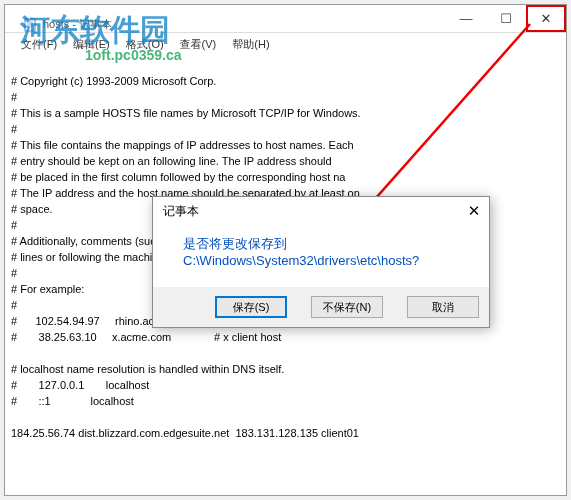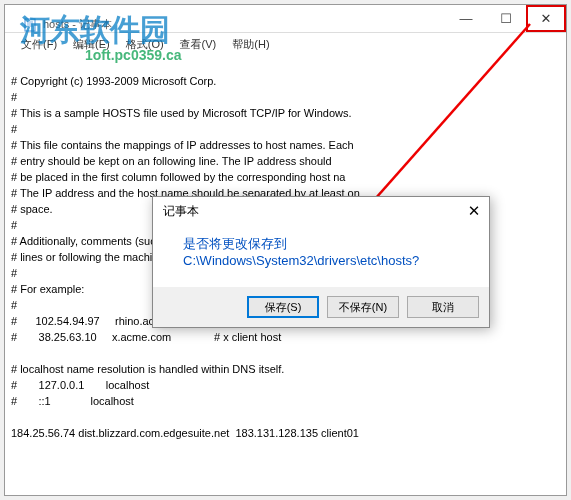--- a/index.html
+++ b/index.html
@@ -13,21 +13,21 @@
 .winbtn.close{border:2px solid #d00;color:#333}
 .menubar{height:22px;display:flex;align-items:center;padding-left:8px;background:#fff}
 .menuitem{font-size:11px;color:#333;padding:0 8px}
 .content{padding:4px 6px;font-family:"Courier New",monospace;font-size:11px;line-height:15px;color:#000;white-space:pre;position:relative;height:calc(100% - 50px);overflow:hidden}
 .watermark{position:absolute;top:10px;left:20px;font-family:"Microsoft YaHei";font-size:30px;font-weight:bold;color:#0a7fc6;opacity:0.75;z-index:3;pointer-events:none}
 .watermark .sub{display:block;font-size:14px;color:#0aa050;margin-left:65px;margin-top:-4px}
 .dialog{position:absolute;top:196px;left:152px;width:338px;height:132px;background:#fff;border:1px solid #888;box-shadow:2px 2px 12px rgba(0,0,0,0.3);z-index:10}
 .dlg-title{height:28px;display:flex;align-items:center;padding-left:10px;font-size:12px;justify-content:space-between}
 .dlg-close{width:30px;height:100%;display:flex;align-items:center;justify-content:center;font-size:15px}
 .dlg-body{padding:10px 30px;font-size:13px;color:#0050c0}
-.dlg-btns{position:absolute;bottom:0;left:0;right:0;height:40px;background:#f0f0f0;display:flex;align-items:center;justify-content:flex-end;padding-right:10px;gap:8px}
+.dlg-btns{position:absolute;bottom:0;left:0;right:0;height:40px;background:#f0f0f0;display:flex;align-items:center;justify-content:flex-end;padding-right:10px;gap:24px}
 .btn{min-width:72px;height:22px;background:#e8e8e8;border:1px solid #aaa;font-size:11px;display:flex;align-items:center;justify-content:center}
 .btn.primary{border:2px solid #0078d7}
 .arrow{position:absolute;top:22px;left:255px;width:280px;height:300px;z-index:5;pointer-events:none}
 </style>
 </head>
 <body>
 
 <div class="window">
   <div class="titlebar">
     <span class="icon">
@@ -48,21 +48,21 @@
   <div class="menubar">
     <span class="menuitem">文件(F)</span>
     <span class="menuitem">编辑(E)</span>
     <span class="menuitem">格式(O)</span>
     <span class="menuitem">查看(V)</span>
     <span class="menuitem">帮助(H)</span>
   </div>
   <div class="content">
 <span># Copyright (c) 1993-2009 Microsoft Corp.</span>
 <span>#</span>
-<span># This is a sample HOSTS file used by Microsoft TCP/IP for Windows.</span>
+<span># This is a sample HOSTS file names by Microsoft TCP/IP for Windows.</span>
 <span>#</span>
 <span># This file contains the mappings of IP addresses to host names. Each</span>
 <span># entry should be kept on an following line. The IP address should</span>
 <span># be placed in the first column followed by the corresponding host na</span>
 <span># The IP address and the host name should be separated by at least on</span>
 <span># space.</span>
 <span>#</span>
 <span># Additionally, comments (such as these) may be inserted on individua</span>
 <span># lines or following the machine name denoted by a '#' symbol.</span>
 <span>#</span>

